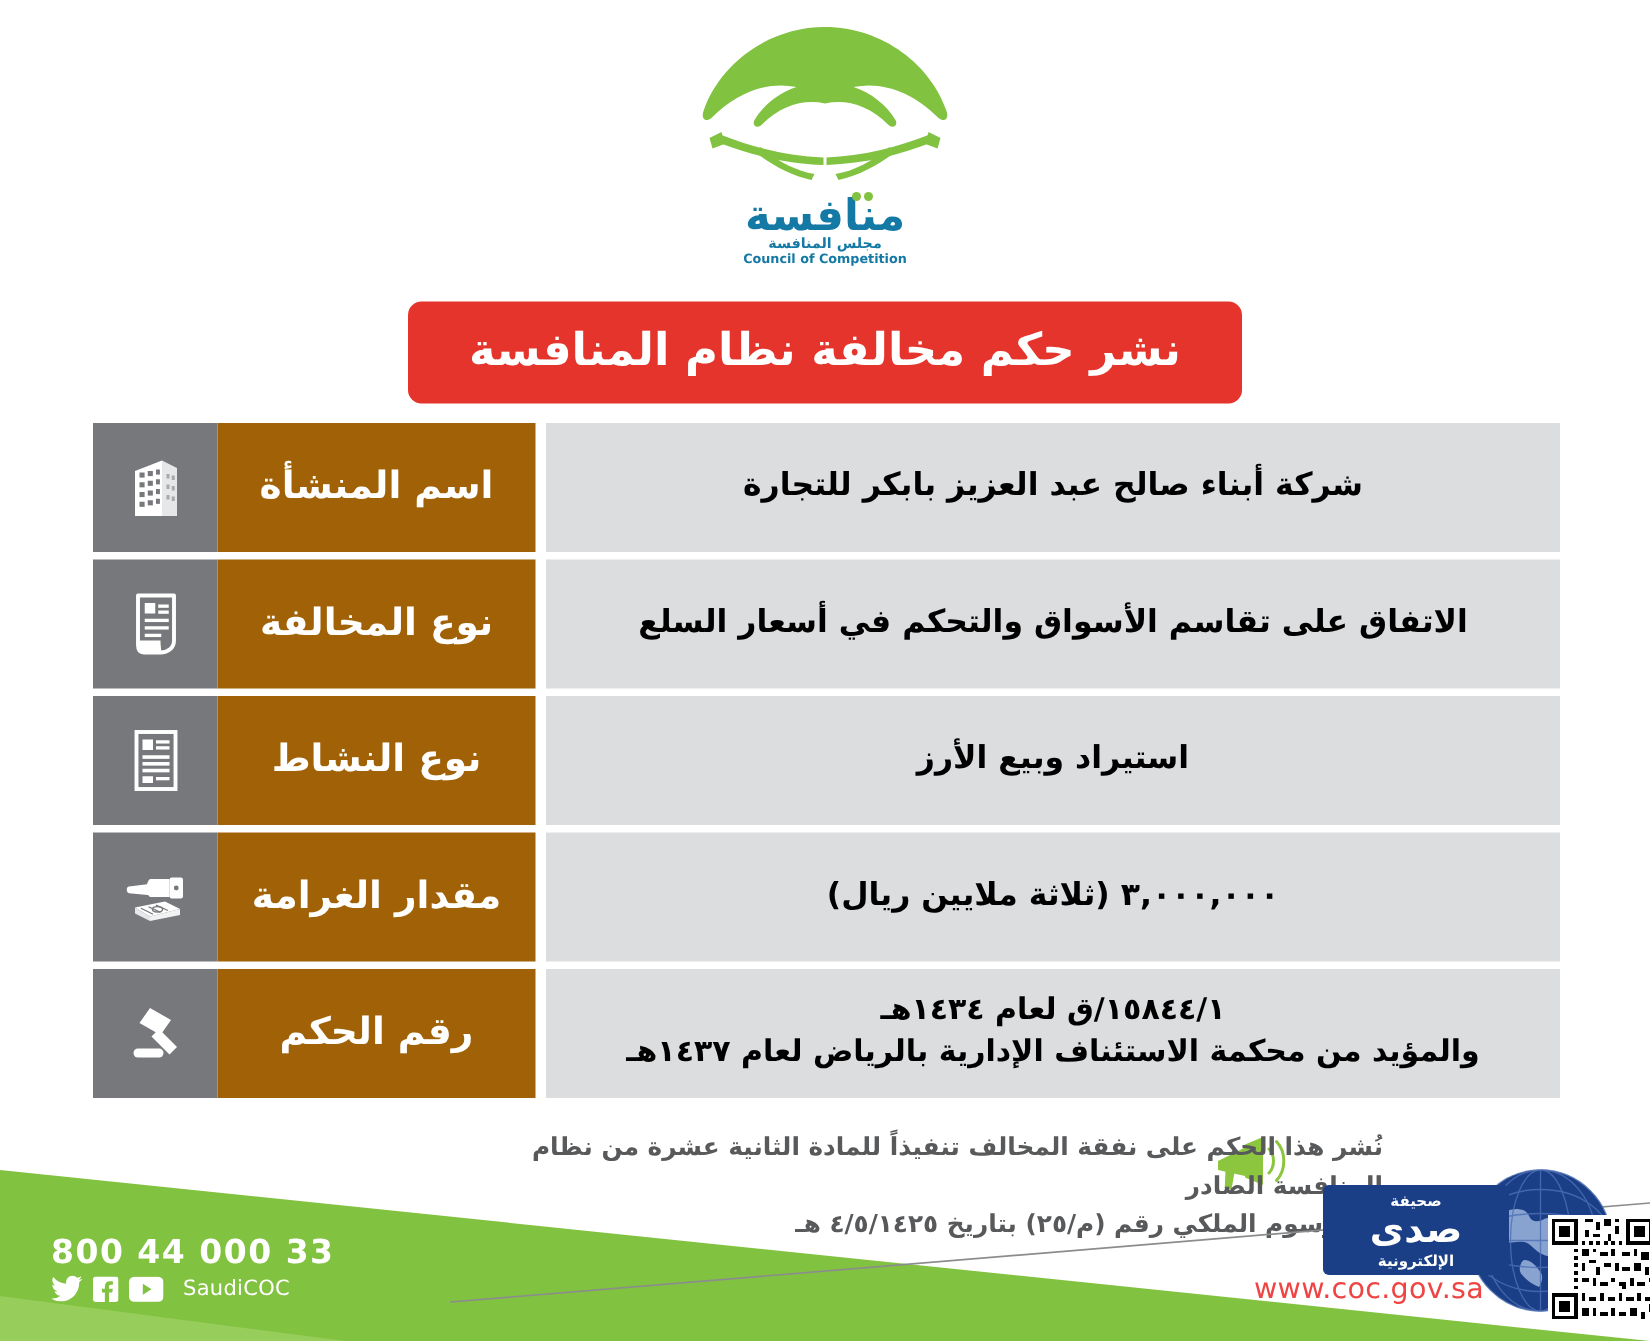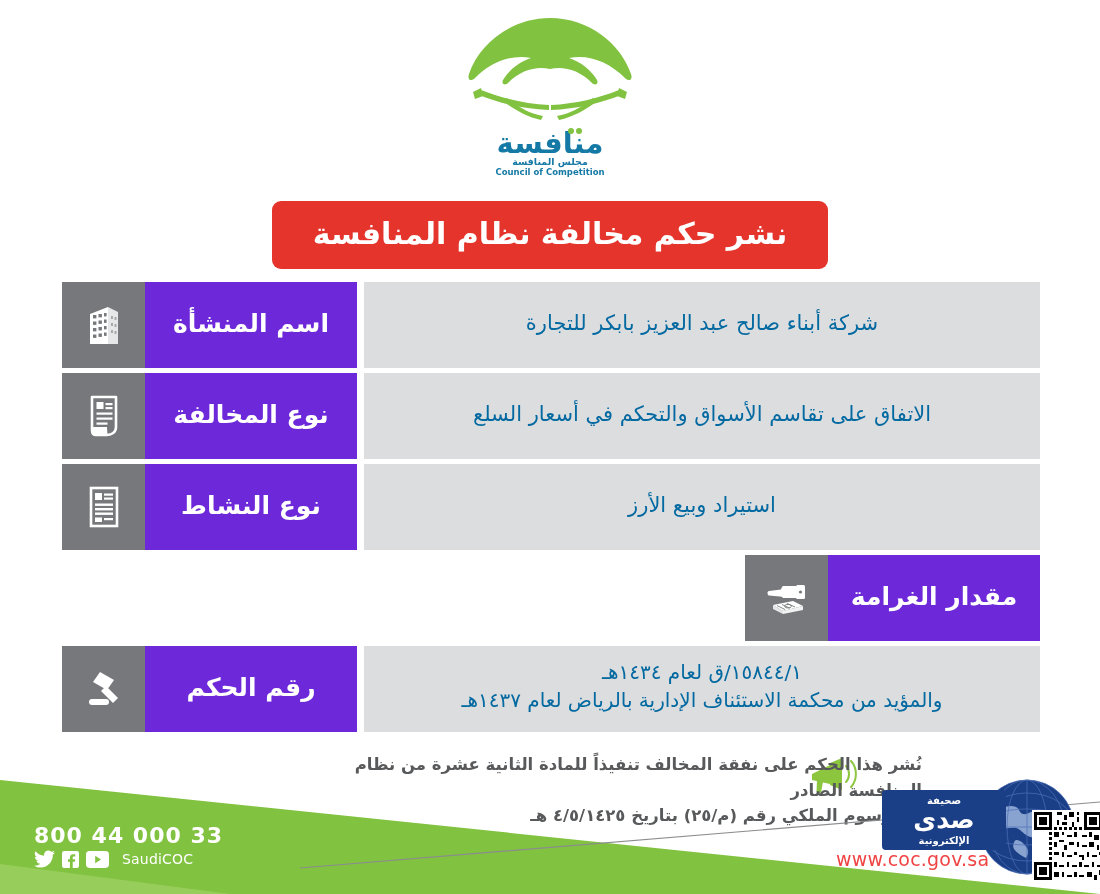--- a/index.html
+++ b/index.html
@@ -80,30 +80,30 @@
     flex: 1 1 auto;
     background: #dcdddf;
     display: flex;
     align-items: center;
     justify-content: center;
     text-align: center;
     padding: 4px 26px 8px 26px;
     margin-left: 7px;
   }
   .cell-value .v {
-    color: #0369a1;
+    color: #000000;
     font-size: 21px;
-    font-weight: normal;
+    font-weight: bold;
     line-height: 1.38;
   }
   .cell-value .v.two-line { font-size: 20px; }
 
   .cell-label {
     flex: 0 0 212px;
-    background: #6d28d9;
+    background: #a16207;
     display: flex;
     align-items: center;
     justify-content: center;
   }
   .cell-label .l {
     color: #ffffff;
     font-size: 25px;
     font-weight: bold;
     line-height: 1;
     padding-bottom: 4px;
@@ -330,20 +330,23 @@
           <rect x="11" y="19.5" width="18" height="2.4" fill="#ffffff"></rect>
           <rect x="11" y="24" width="18" height="2.4" fill="#ffffff"></rect>
           <rect x="11" y="28.5" width="18" height="2.4" fill="#ffffff"></rect>
           <rect x="11" y="33.5" width="7" height="4.5" fill="#ffffff"></rect>
           <rect x="20" y="34" width="9" height="2.2" fill="#ffffff"></rect>
         </svg>
       </div>
     </div>
 
     <div class="row">
+      <div class="cell-value">
+        <span class="v">٣,٠٠٠,٠٠٠ (ثلاثة ملايين ريال)</span>
+      </div>
       <div class="cell-label">
         <span class="l">مقدار الغرامة</span>
       </div>
       <div class="cell-icon">
         <svg width="48" height="46" viewBox="0 0 48 46">
 
           <path d="M6 16 C4 16 4 20 6 20.5 L22 22 L22 14 L6 16 Z" fill="#ffffff"></path>
           <path d="M20 11 L33 11 L33 23 L20 23 C17 21 17 13 20 11 Z" fill="#ffffff"></path>
           <rect x="33" y="10" width="9" height="14" rx="1.5" fill="#ffffff"></rect>
           <circle cx="37.5" cy="17" r="1.6" fill="#77787b"></circle>

